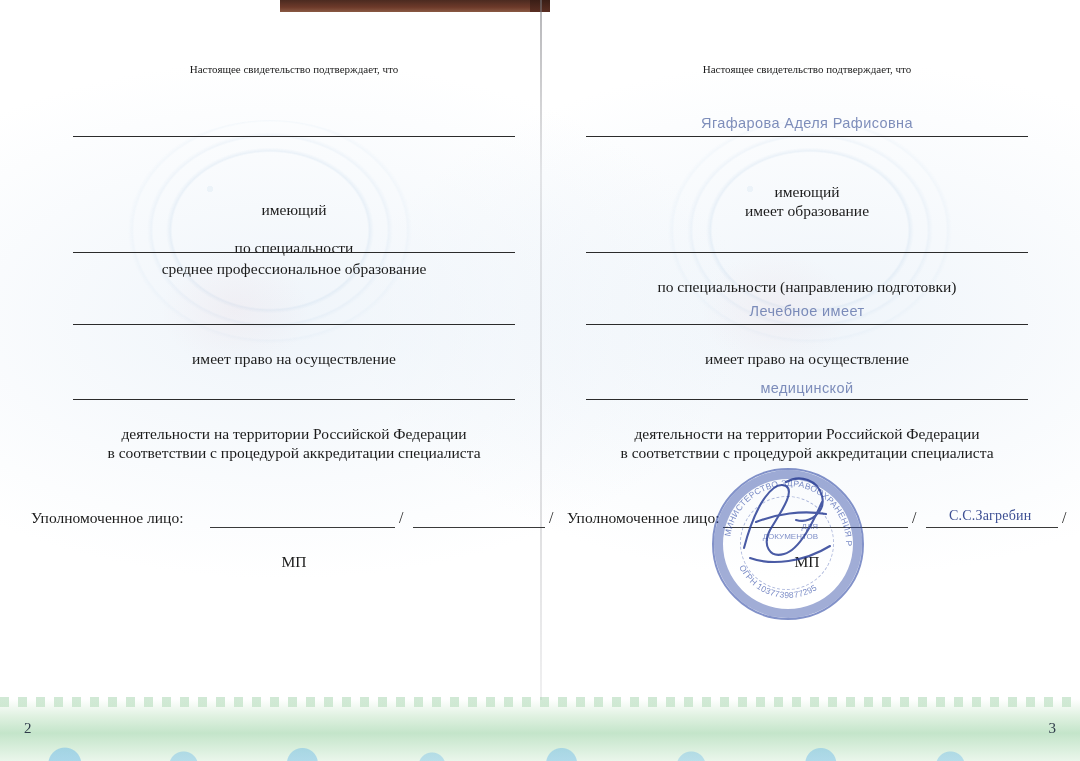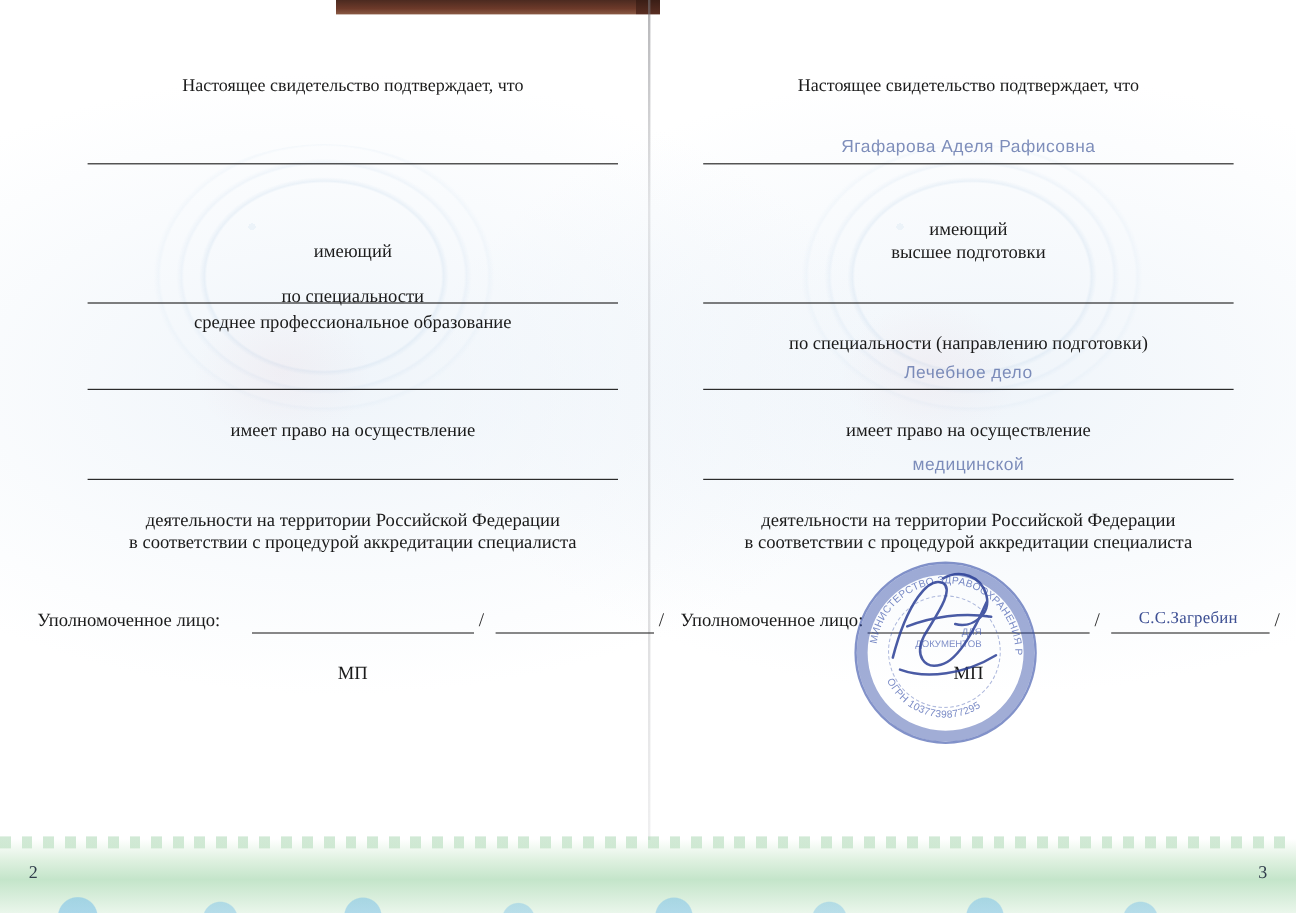--- a/index.html
+++ b/index.html
@@ -93,21 +93,21 @@
   }
   .col.left { left: 55px; }
   .col.right { left: 568px; }
 
   .intro {
     position: absolute;
     top: 62px;
     left: 0;
     width: 100%;
     text-align: center;
-    font-size: 15px;
+    font-size: 11px;
   }
 
   .rule {
     position: absolute;
     left: 18px;
     width: 442px;
     height: 0;
     border-top: 1.4px solid #2b2b2b;
   }
 
@@ -319,27 +319,27 @@
   </div>
 
   <div class="col right">
 
     <div class="intro">Настоящее свидетельство подтверждает, что</div>
 
     <div class="rule" style="top:136px;"></div>
     <div class="hand" style="top:114px;">Ягафарова Аделя Рафисовна</div>
 
     <div class="ctext" style="top:182px;">имеющий</div>
-    <div class="ctext" style="top:201px;">высшее подготовки</div>
+    <div class="ctext" style="top:201px;">имеет образование</div>
 
     <div class="rule" style="top:252px;"></div>
 
     <div class="ctext" style="top:277px;font-family:Liberation Serif, serif;">по специальности (направлению подготовки)</div>
 
-    <div class="hand" style="top:302px;">Лечебное дело</div>
+    <div class="hand" style="top:302px;">Лечебное имеет</div>
     <div class="rule" style="top:324px;"></div>
 
     <div class="ctext" style="top:349px;">имеет право на осуществление</div>
 
     <div class="hand" style="top:379px;text-align:center;">медицинской</div>
     <div class="rule" style="top:399px;"></div>
 
     <div class="ctext" style="top:424px;">деятельности на территории Российской Федерации</div>
     <div class="ctext" style="top:443px;">в соответствии с процедурой аккредитации специалиста</div>
 

